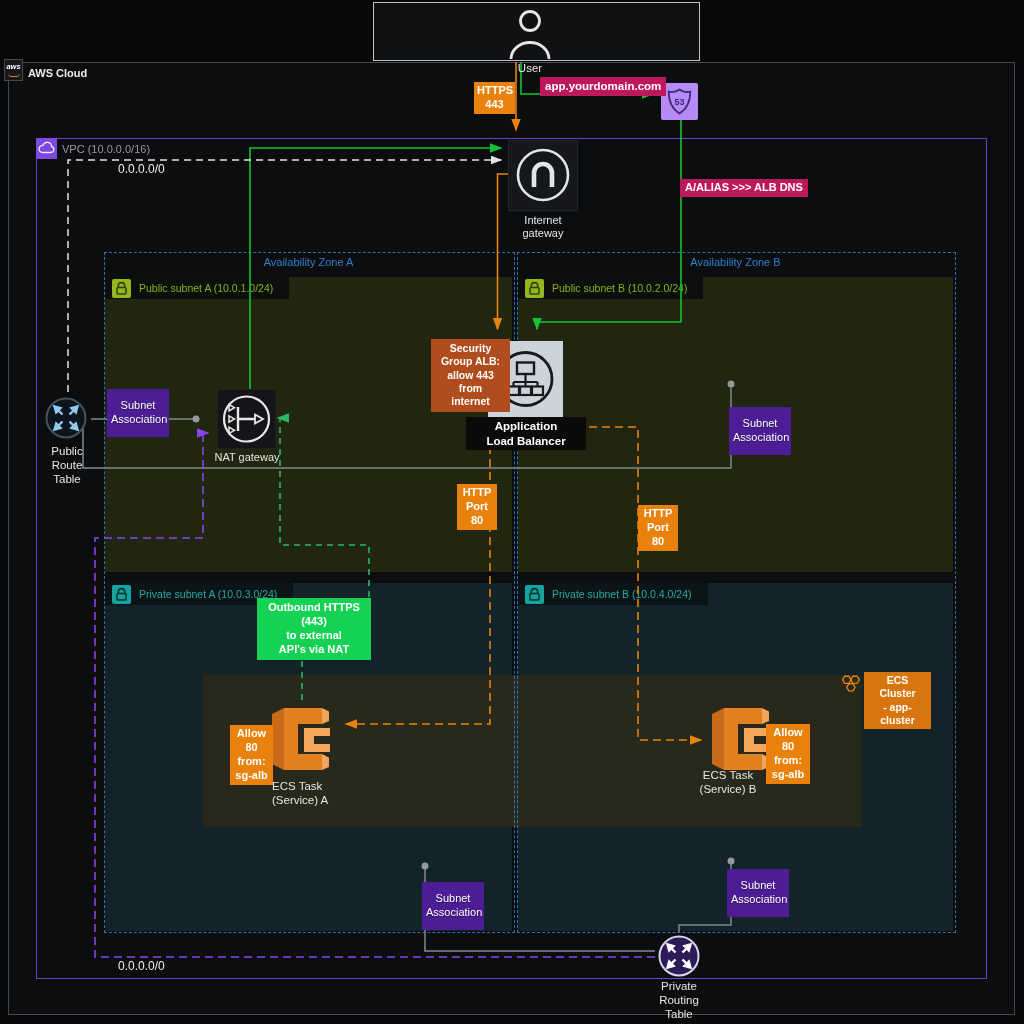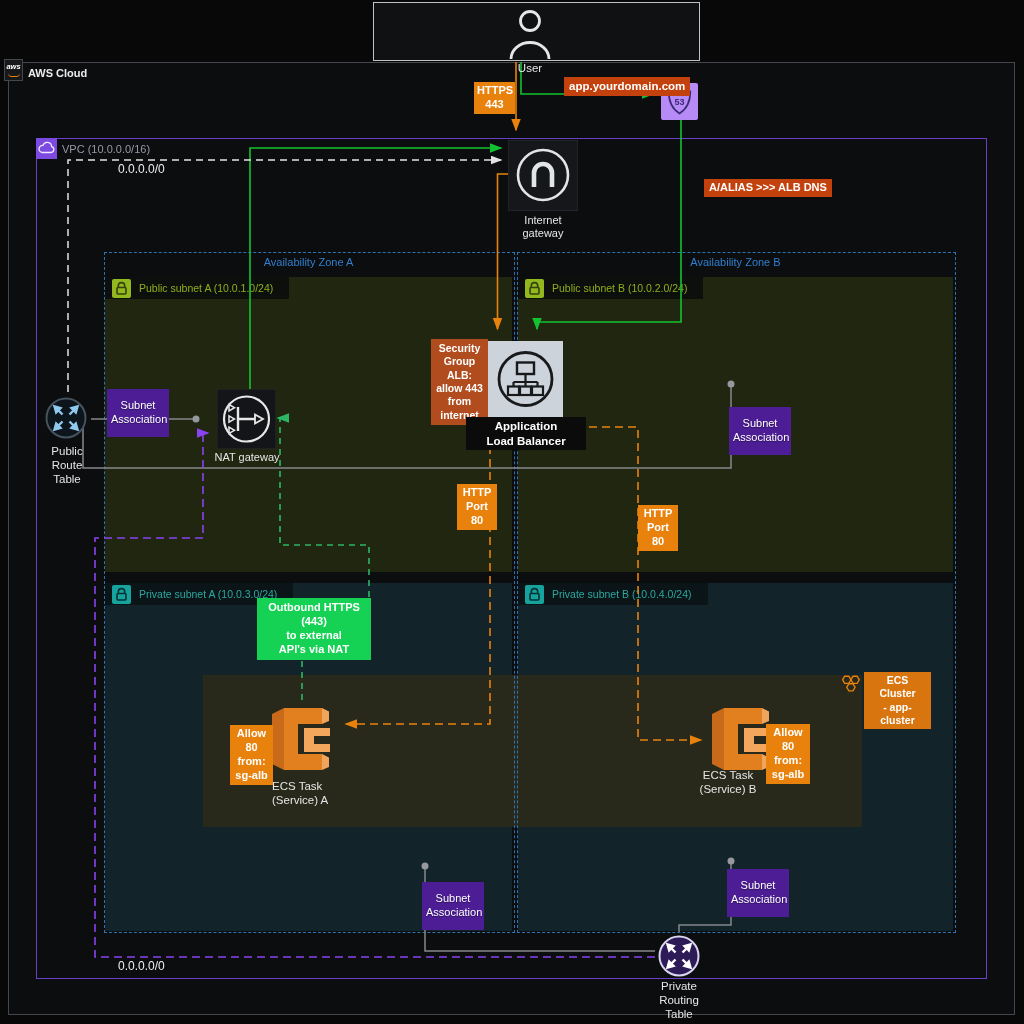--- a/index.html
+++ b/index.html
@@ -3,21 +3,21 @@
 <meta charset="utf-8">
 <style>
   html,body{margin:0;padding:0;background:#060606;}
   #stage{position:relative;width:1024px;height:1024px;background:#080808;overflow:hidden;
          font-family:"Liberation Sans",sans-serif;}
   .abs{position:absolute;box-sizing:border-box;}
   .lbl{position:absolute;box-sizing:border-box;white-space:pre-line;text-align:center;
        color:#fff;font-size:11px;line-height:1.27;z-index:30;}
   .tag-orange{background:#e8820d;font-weight:600;padding:2px 3px;}
   .tag-rust{background:#b14c1e;font-weight:600;padding:3px 2px;font-size:10.5px;}
-  .tag-green{background:#c2410c;font-weight:600;padding:2px 5px;margin-left:24px;}
+  .tag-green{background:#be185d;font-weight:600;padding:2px 5px;}
   .tag-mint{background:#16d254;font-weight:600;padding:3px 2px;}
   .tag-gray{background:#4c1d95;padding:10px 4px;text-shadow:0 1px 1px rgba(0,0,0,.4);}
   .plain{background:transparent;}
   .strip{position:absolute;display:flex;align-items:center;gap:8px;height:22px;
          padding:0 16px 0 7px;z-index:8;font-size:10.5px;}
   .subnet{position:absolute;z-index:4;}
   .azbox{position:absolute;border:1px dashed #2e72b0;z-index:6;}
   .azlabel{position:absolute;color:#2f7fd0;font-size:11px;text-align:center;z-index:7;}
   .icon{position:absolute;z-index:20;}
   .nodelabel{position:absolute;color:#e6e6e6;font-size:11px;line-height:1.22;
@@ -168,21 +168,21 @@
   <div class="icon" style="left:508px;top:140px;">
     <svg width="70" height="71" viewBox="0 0 70 71">
       <rect width="70" height="71" fill="#15171a" stroke="#2d3034" stroke-width="1"></rect>
       <circle cx="35" cy="35" r="25" stroke="#e2e5e7" stroke-width="2.6" fill="none"></circle>
       <path d="M26,47 V33 a9,9 0 0 1 18,0 V47" stroke="#e2e5e7" stroke-width="4.6" fill="none"></path>
     </svg>
   </div>
   <div class="nodelabel" style="left:503px;top:214px;width:80px;">Internet
 gateway</div>
 
-  <div class="lbl tag-rust" style="left:431px;top:339px;width:57px;">Security
+  <div class="lbl tag-rust" style="left:431px;top:339px;width:79px;">Security
 Group ALB:
 allow 443
 from
 internet</div>
   <div class="icon" style="left:488px;top:341px;">
     <svg width="75" height="77" viewBox="0 0 75 77">
       <rect width="75" height="77" fill="#ccd3da"></rect>
       <circle cx="37.5" cy="38" r="26.5" stroke="#17191b" stroke-width="2.8" fill="none"></circle>
       <rect x="29" y="21.5" width="17" height="11.5" stroke="#17191b" stroke-width="2.4" fill="none"></rect>
       <path d="M37.5,33 V41 M25.5,41 H49.5 M25.5,41 V45.5 M37.5,41 V45.5 M49.5,41 V45.5" stroke="#17191b" stroke-width="2.2" fill="none"></path>

